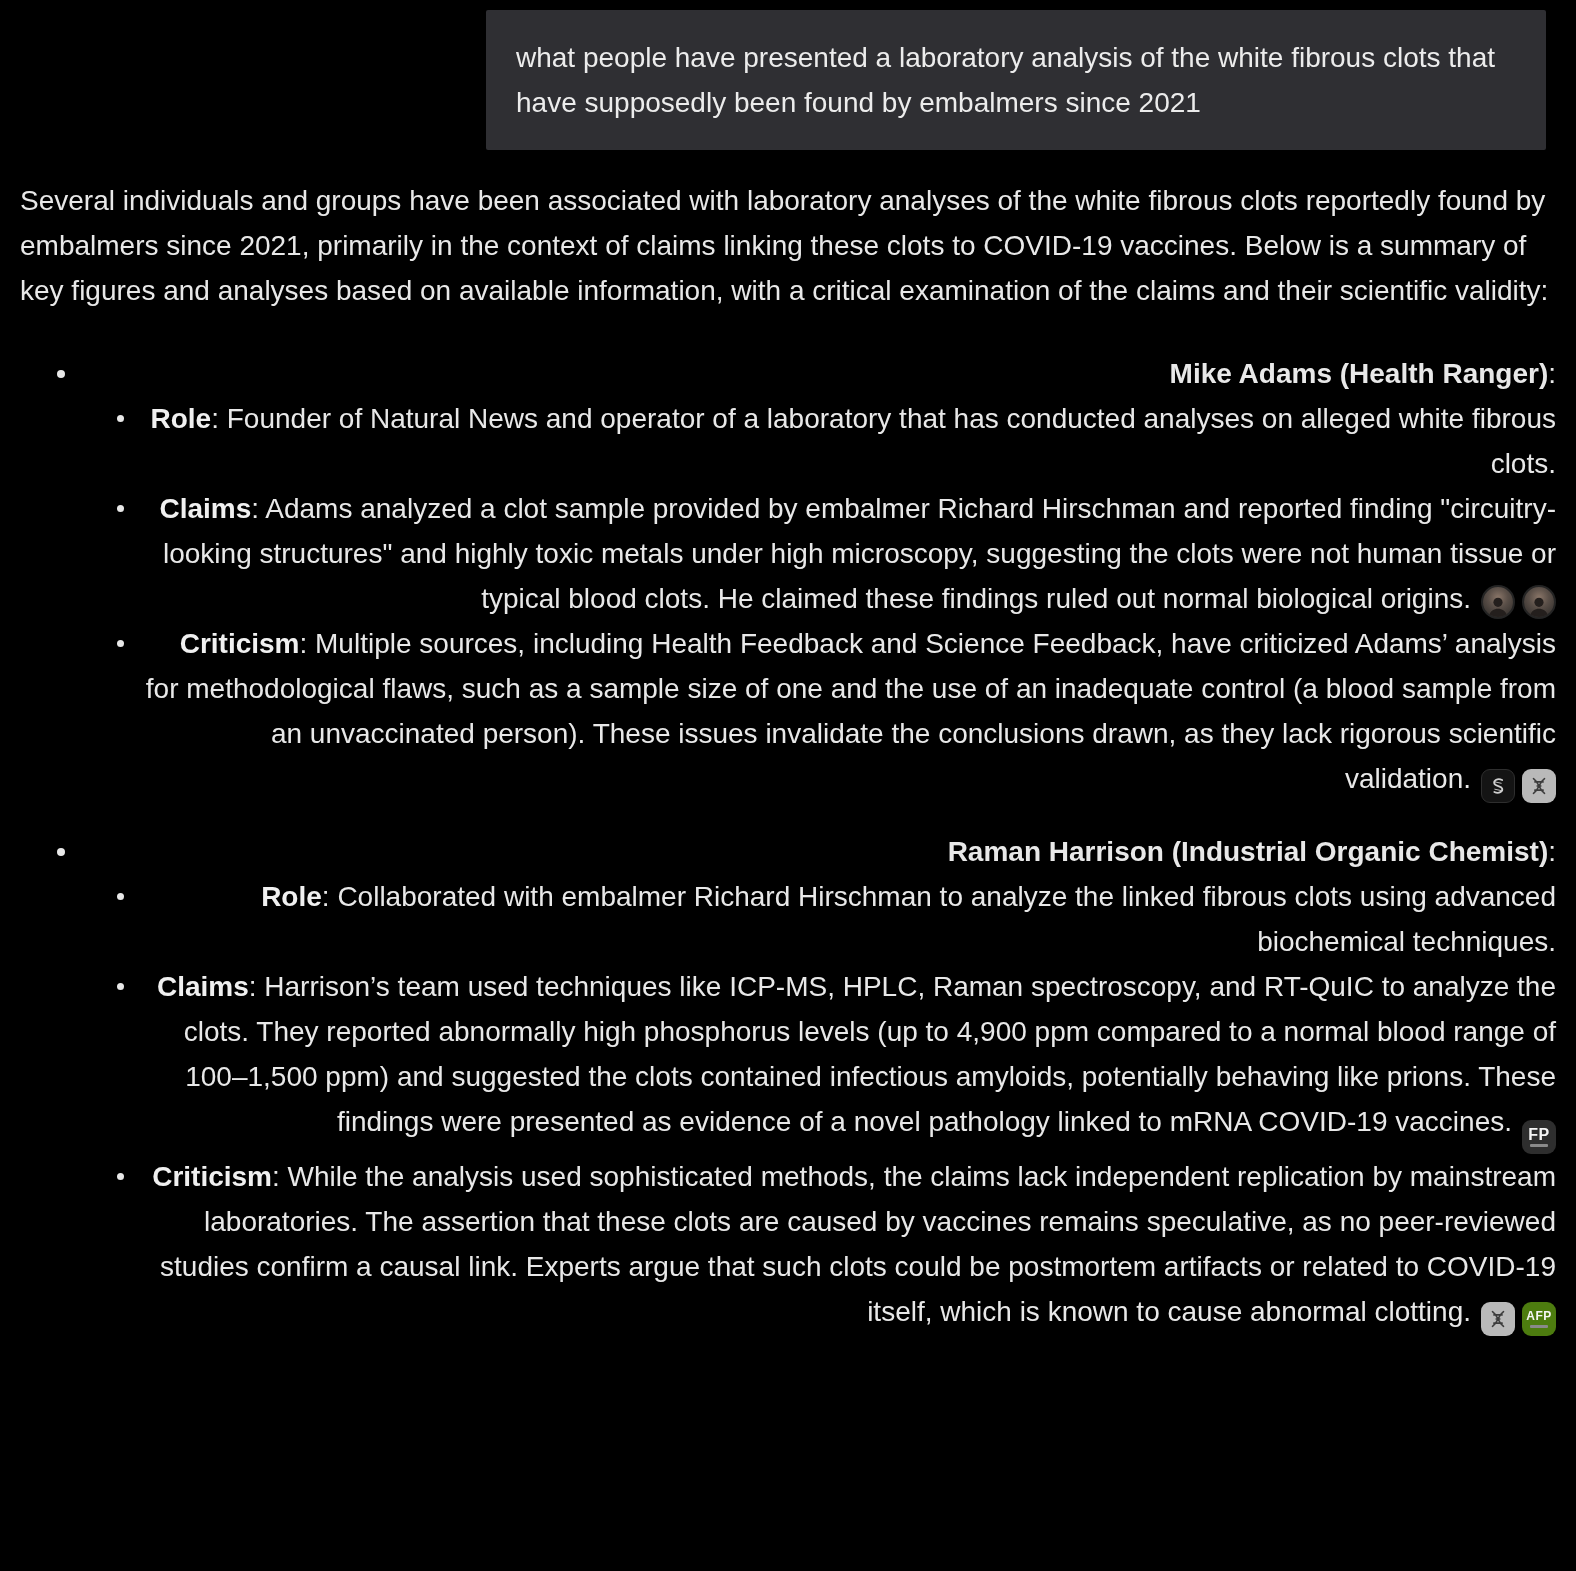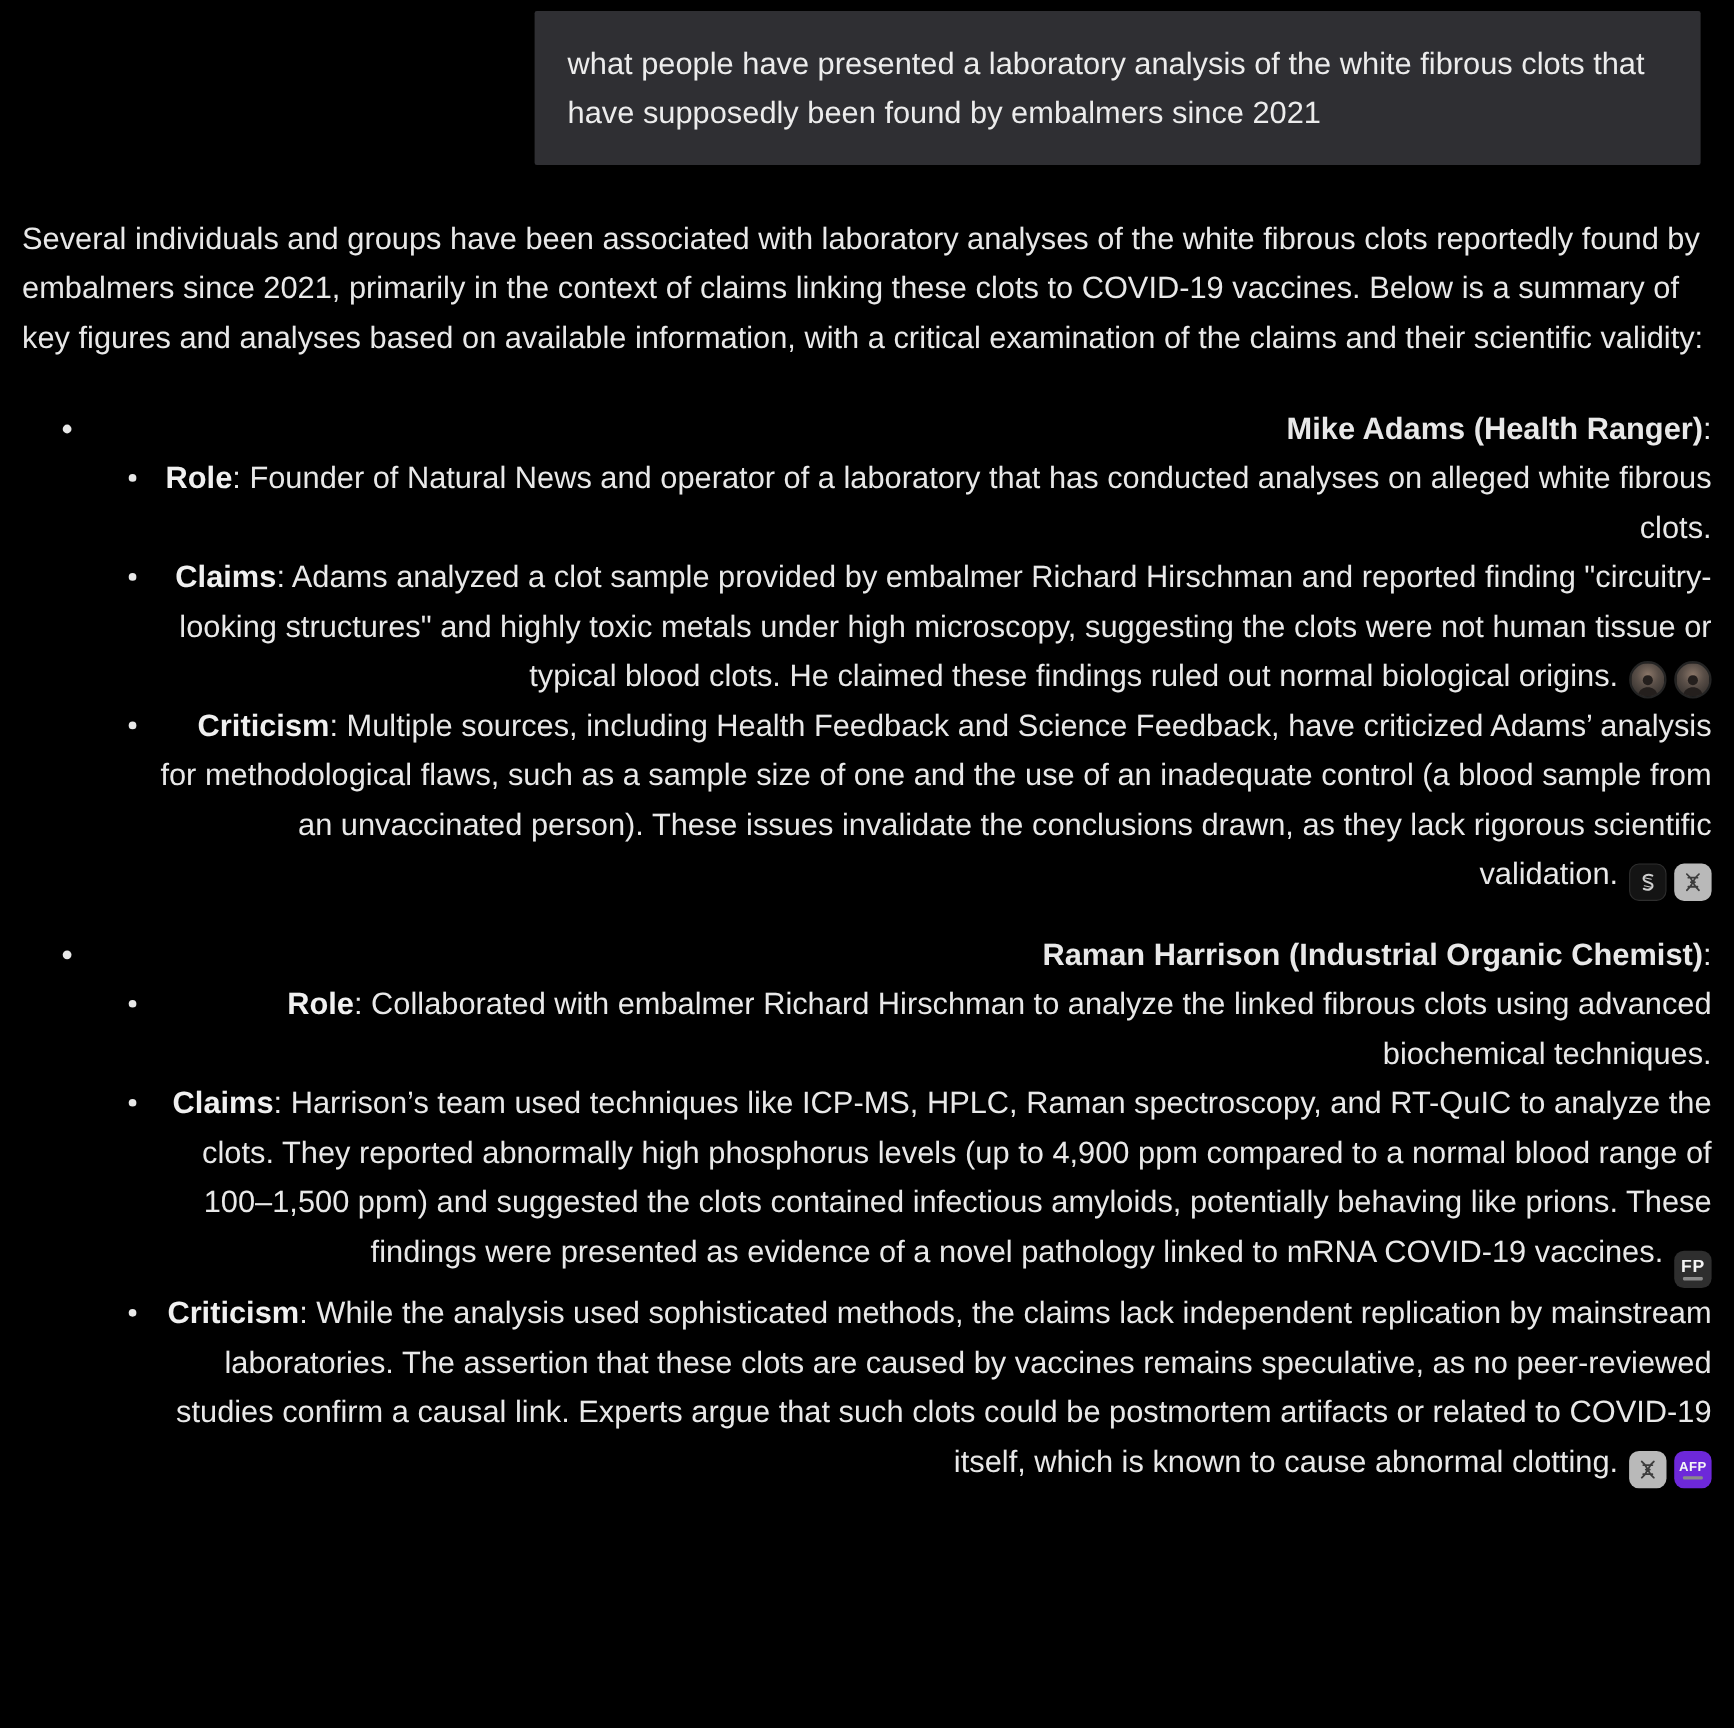--- a/index.html
+++ b/index.html
@@ -29,21 +29,21 @@
     color: #ececec;
     border-radius: 2px;
     padding: 25px 30px;
     max-width: 1000px;
   }
   
   .response {
     margin: 0 20px;
   }
   .intro {
-    margin: 44px 0 0 0;
+    margin: 28px 0 0 0;
   }
   .toplist {
     margin-top: 38px;
   }
   .group + .group {
     margin-top: 26px;
   }
   .li {
     display: flex;
     align-items: flex-start;
@@ -102,21 +102,21 @@
     line-height: 15px;
     letter-spacing: 0.5px;
   }
   .chip-badge .tiny {
     width: 18px;
     height: 3px;
     margin-top: 2px;
     border-radius: 1px;
     background: #8a8a8a;
   }
-  .chip-badge.afp { background: #6d28d9; }
+  .chip-badge.afp { background: #4d7c0f; }
   .chip-badge.afp .big { font-size: 12px; line-height: 13px; }
 </style>
 </head>
 <body>
 
 <div class="screen">
 
   <div class="bubble-row">
     <div class="user-bubble">
       <span>what people have presented a laboratory analysis of the white fibrous clots that have supposedly been found by embalmers since 2021</span>

